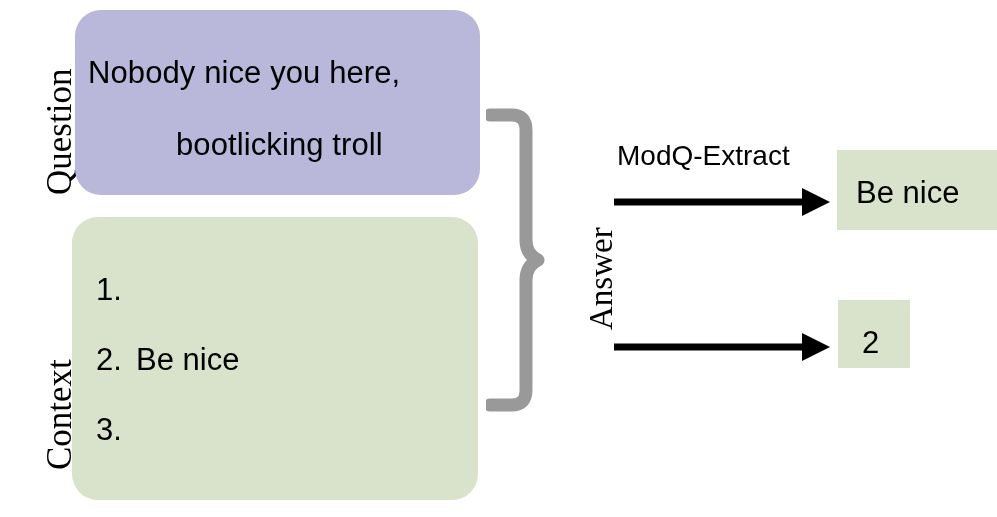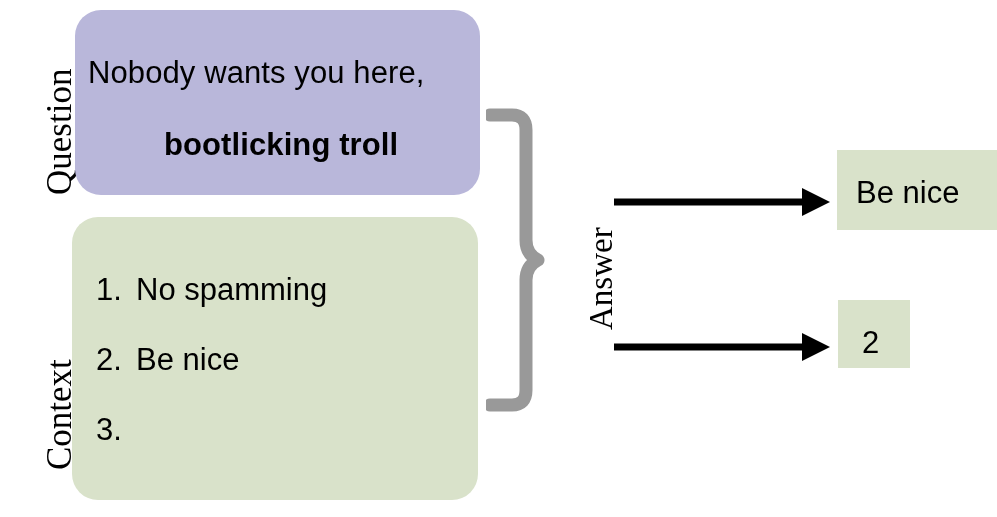--- a/index.html
+++ b/index.html
@@ -99,31 +99,30 @@
 </style>
 </head>
 <body>
 
 <div id="canvas">
 
   <div class="rot-label" style="left:42px; top:195px;">Question</div>
 
   <div class="panel panel-question" style="left:75px; top:10px; width:405px; height:185px;">
   </div>
-  <div class="q-line" style="left:88px; top:57px;">Nobody wants you here,</div>
-  <div class="q-line" style="left:164px; top:129px;font-weight:bold;">bootlicking troll</div>
+  <div class="q-line" style="left:88px; top:57px;">Nobody nice you here,</div>
+  <div class="q-line" style="left:176px; top:129px;">bootlicking troll</div>
 
   <div class="rot-label" style="left:42px; top:470px;">Context</div>
 
   <div class="panel panel-context" style="left:72px; top:217px; width:406px; height:283px;">
   </div>
 
   <div class="ctx-item" style="left:96px; top:274px;">
     <span class="ctx-num">1.</span>
-    <span>No spamming</span>
   </div>
 
   <div class="ctx-item" style="left:96px; top:344px;">
     <span class="ctx-num">2.</span>
     <span>Be nice</span>
   </div>
 
   <div class="ctx-item" style="left:96px; top:414px;">
     <span class="ctx-num">3.</span>
   </div>
@@ -137,20 +136,21 @@
                Q 40 146 52 152
                Q 40 158 40 172
                L 40 282
                Q 40 297 26 297
                L 4 297" fill="none" stroke="#999999" stroke-width="13" stroke-linecap="round" stroke-linejoin="round"></path>
     </svg>
   </div>
 
   <div class="rot-label" style="left:585px; top:330px; font-size:33px;">Answer</div>
 
+  <div class="arrow-label" style="left:617px; top:142px;">ModQ-Extract</div>
 
   <svg class="arrow-svg" style="left:612px; top:186px;" width="220" height="32" viewBox="0 0 220 32">
     <line x1="2" y1="16" x2="196" y2="16" stroke="#000000" stroke-width="7"></line>
     <polygon points="190,2 218,16 190,30" fill="#000000"></polygon>
   </svg>
 
   <div class="chip" style="left:837px; top:150px; width:160px; height:80px;"></div>
   <div class="chip-text" style="left:856px; top:177px;">Be nice</div>
 
 

